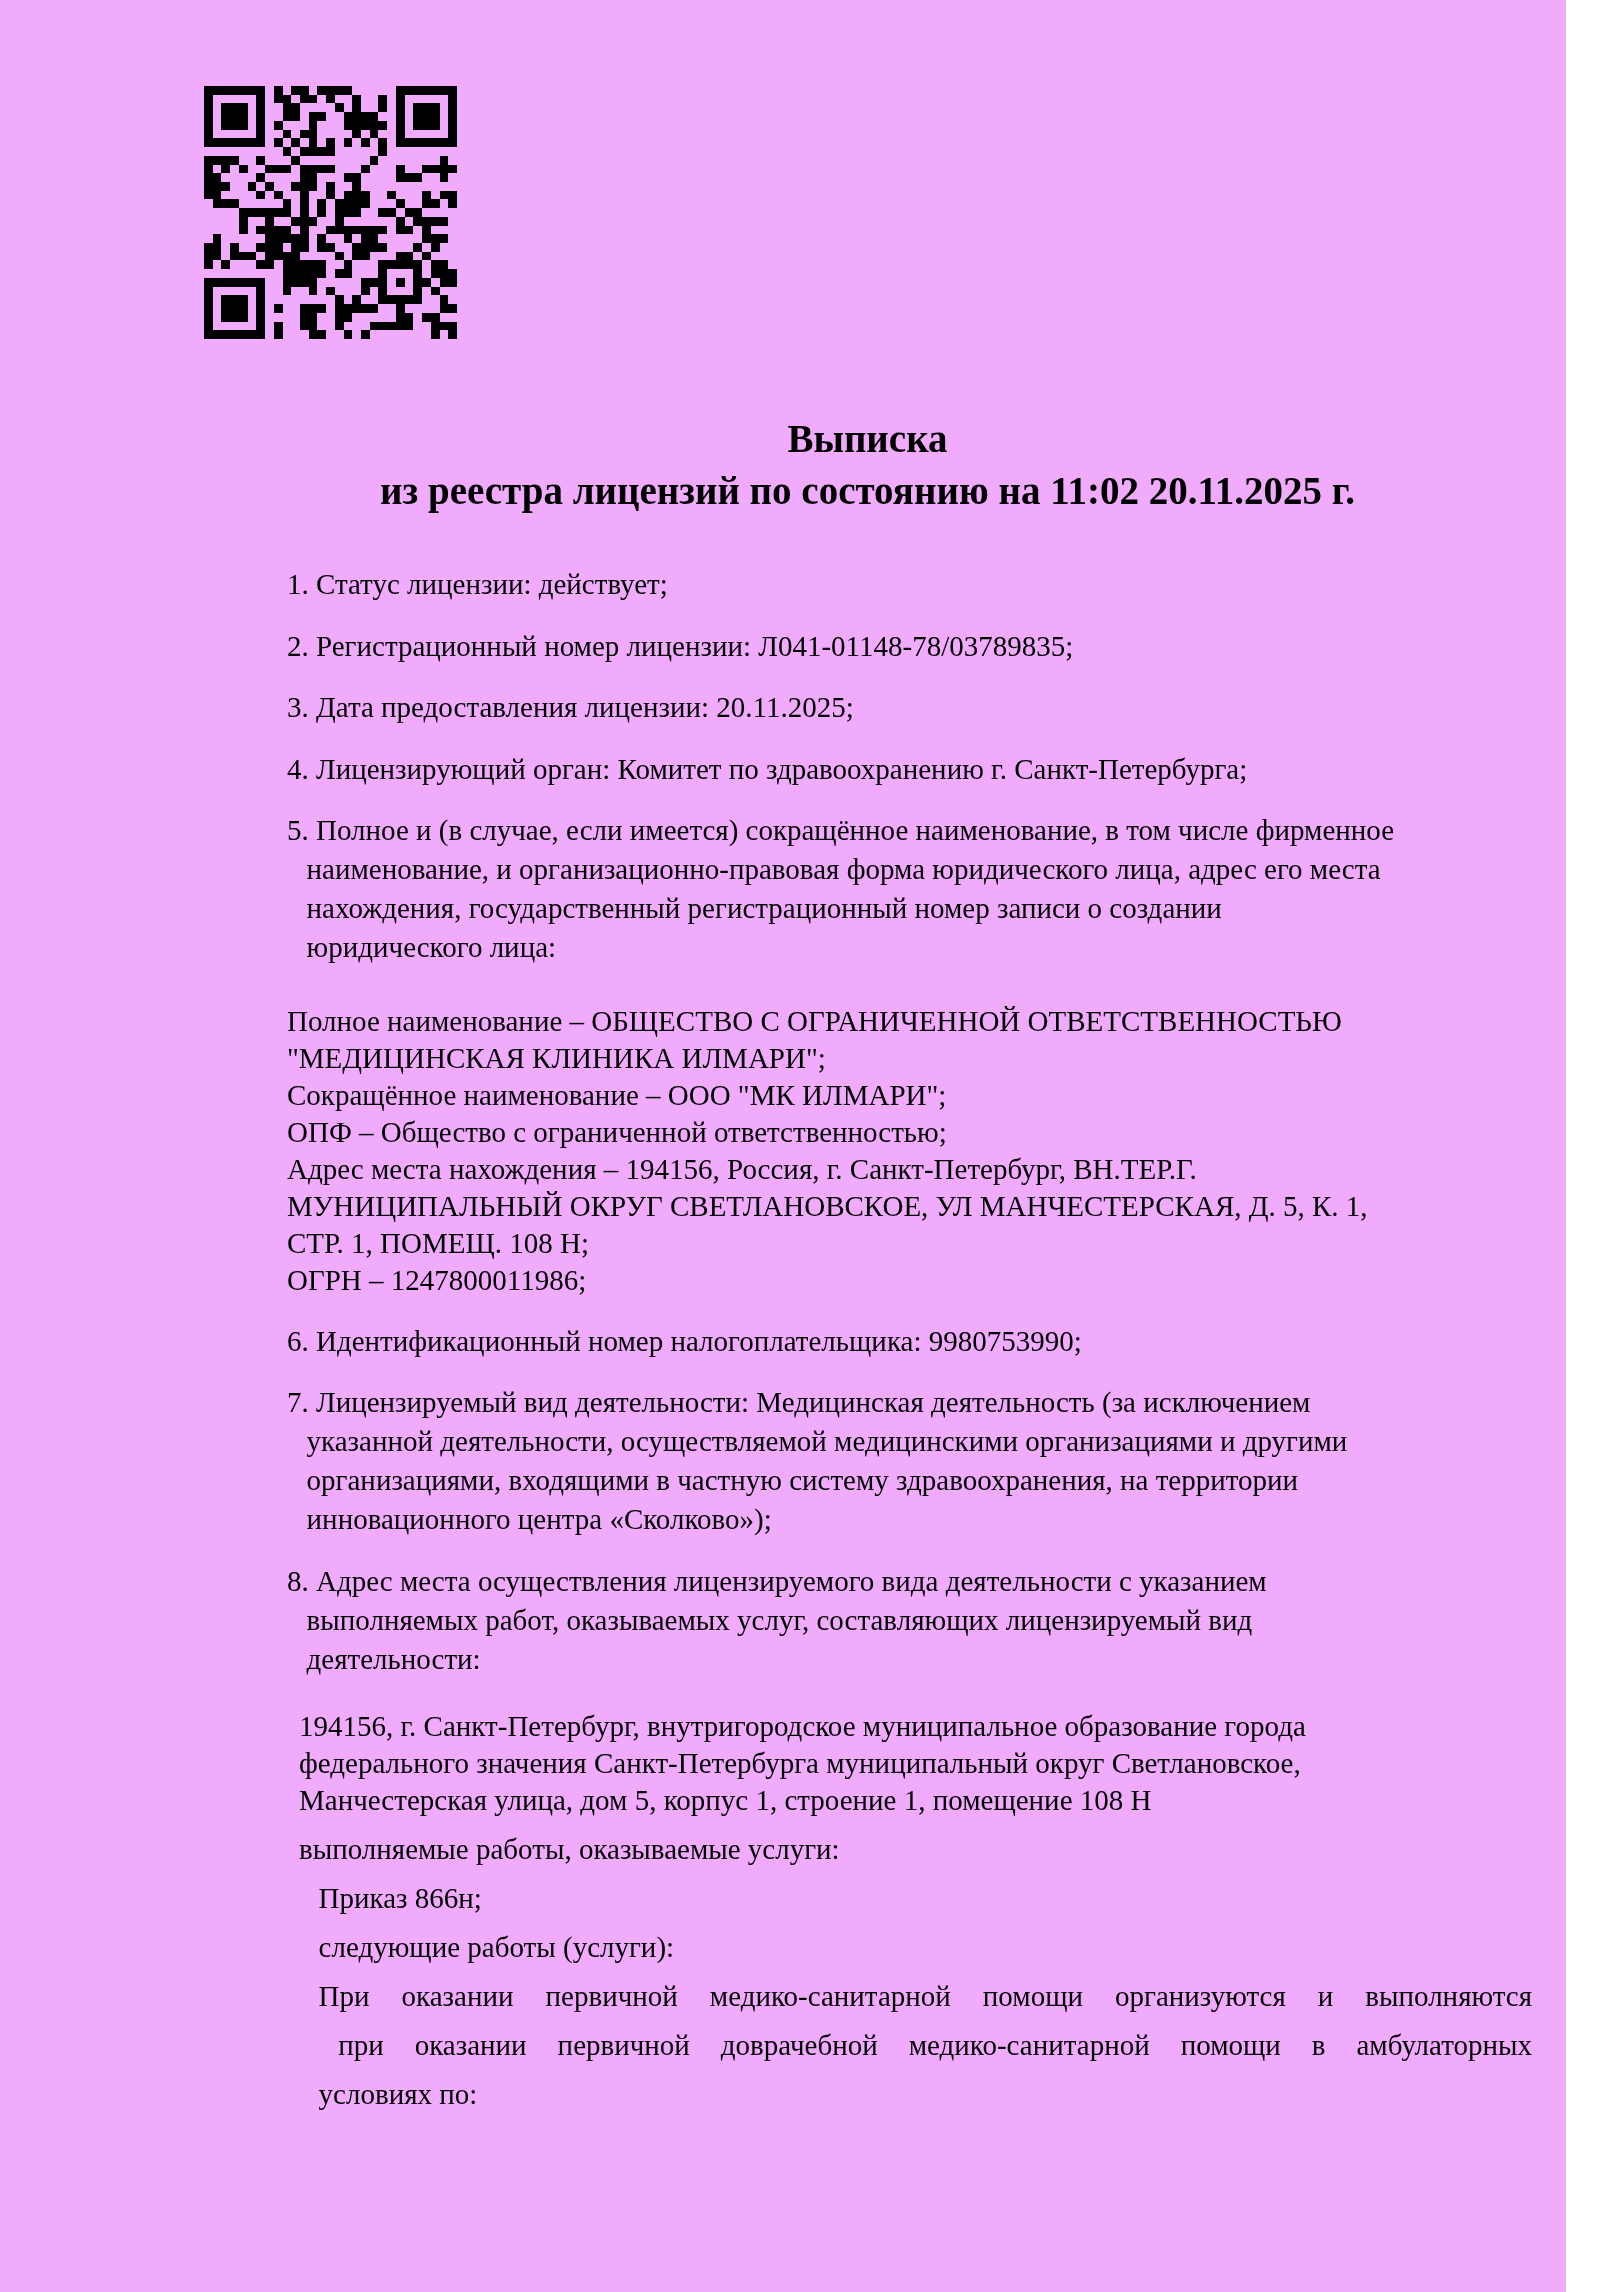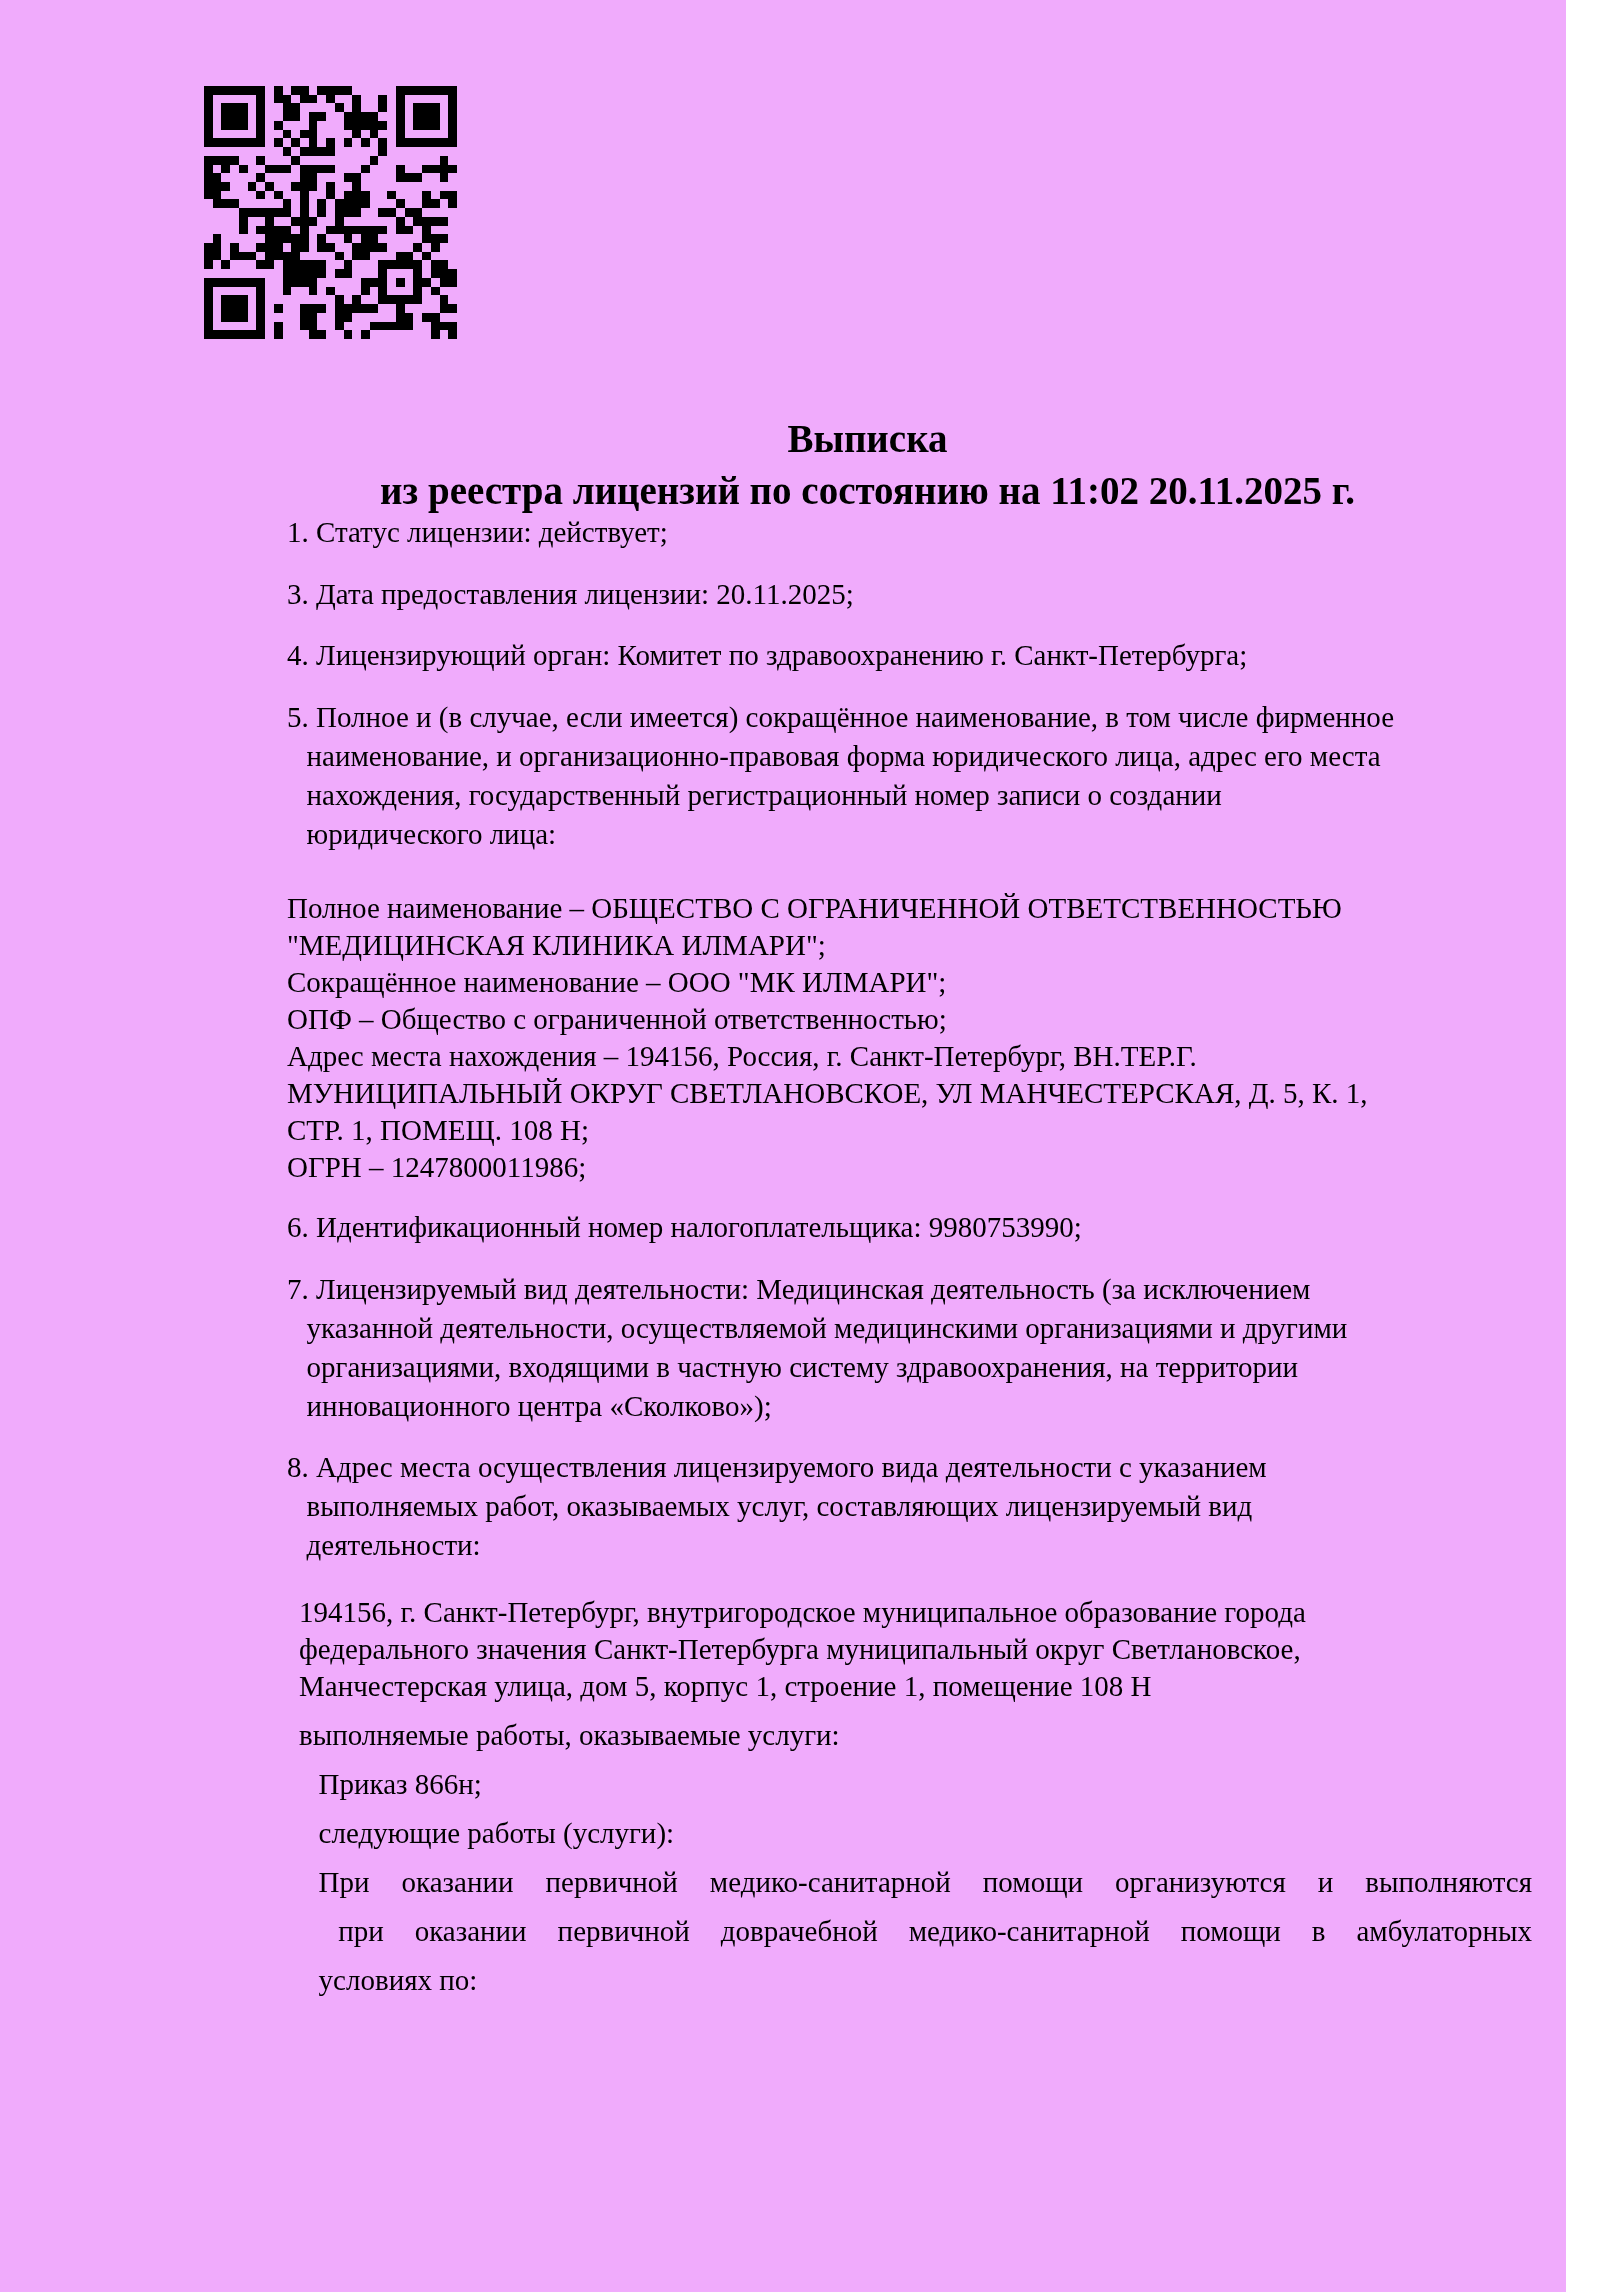--- a/index.html
+++ b/index.html
@@ -35,21 +35,21 @@
     text-align: center;
     padding-right: 96px;
   }
   h1.title   { margin: 416px 0 0 0; }
   h2.subtitle{ margin: 7px 0 0 0; }
   .item {
     margin: 0 0 22.5px 0;
     padding-left: 19.6px;
     text-indent: -19.6px;
   }
-  .first-item { }
+  .first-item { margin-top: 52px; }
   .block { line-height: 37px; }
   .block p, .block div { margin: 12px; }
   .org-block   { margin: 36px 0 22.5px 0; }
   .works-block { margin: 29px 0 0 0; }
   .ind  { padding-left: 19.6px; }
   .firstline { text-indent: 19.6px; }
   .stretch {
     text-align: justify;
     text-align-last: justify;
   }
@@ -63,20 +63,21 @@
       <path d="M0 0h1v1h-1zM1 0h1v1h-1zM2 0h1v1h-1zM3 0h1v1h-1zM4 0h1v1h-1zM5 0h1v1h-1zM6 0h1v1h-1zM8 0h1v1h-1zM10 0h1v1h-1zM11 0h1v1h-1zM13 0h1v1h-1zM14 0h1v1h-1zM15 0h1v1h-1zM16 0h1v1h-1zM22 0h1v1h-1zM23 0h1v1h-1zM24 0h1v1h-1zM25 0h1v1h-1zM26 0h1v1h-1zM27 0h1v1h-1zM28 0h1v1h-1zM0 1h1v1h-1zM6 1h1v1h-1zM8 1h1v1h-1zM9 1h1v1h-1zM11 1h1v1h-1zM12 1h1v1h-1zM14 1h1v1h-1zM17 1h1v1h-1zM20 1h1v1h-1zM22 1h1v1h-1zM28 1h1v1h-1zM0 2h1v1h-1zM2 2h1v1h-1zM3 2h1v1h-1zM4 2h1v1h-1zM6 2h1v1h-1zM9 2h1v1h-1zM10 2h1v1h-1zM15 2h1v1h-1zM17 2h1v1h-1zM20 2h1v1h-1zM22 2h1v1h-1zM24 2h1v1h-1zM25 2h1v1h-1zM26 2h1v1h-1zM28 2h1v1h-1zM0 3h1v1h-1zM2 3h1v1h-1zM3 3h1v1h-1zM4 3h1v1h-1zM6 3h1v1h-1zM9 3h1v1h-1zM10 3h1v1h-1zM12 3h1v1h-1zM13 3h1v1h-1zM16 3h1v1h-1zM17 3h1v1h-1zM18 3h1v1h-1zM19 3h1v1h-1zM22 3h1v1h-1zM24 3h1v1h-1zM25 3h1v1h-1zM26 3h1v1h-1zM28 3h1v1h-1zM0 4h1v1h-1zM2 4h1v1h-1zM3 4h1v1h-1zM4 4h1v1h-1zM6 4h1v1h-1zM8 4h1v1h-1zM12 4h1v1h-1zM16 4h1v1h-1zM17 4h1v1h-1zM18 4h1v1h-1zM19 4h1v1h-1zM20 4h1v1h-1zM22 4h1v1h-1zM24 4h1v1h-1zM25 4h1v1h-1zM26 4h1v1h-1zM28 4h1v1h-1zM0 5h1v1h-1zM6 5h1v1h-1zM9 5h1v1h-1zM11 5h1v1h-1zM12 5h1v1h-1zM17 5h1v1h-1zM19 5h1v1h-1zM22 5h1v1h-1zM28 5h1v1h-1zM0 6h1v1h-1zM1 6h1v1h-1zM2 6h1v1h-1zM3 6h1v1h-1zM4 6h1v1h-1zM5 6h1v1h-1zM6 6h1v1h-1zM8 6h1v1h-1zM10 6h1v1h-1zM12 6h1v1h-1zM14 6h1v1h-1zM16 6h1v1h-1zM18 6h1v1h-1zM20 6h1v1h-1zM22 6h1v1h-1zM23 6h1v1h-1zM24 6h1v1h-1zM25 6h1v1h-1zM26 6h1v1h-1zM27 6h1v1h-1zM28 6h1v1h-1zM9 7h1v1h-1zM11 7h1v1h-1zM12 7h1v1h-1zM13 7h1v1h-1zM14 7h1v1h-1zM20 7h1v1h-1zM0 8h1v1h-1zM1 8h1v1h-1zM2 8h1v1h-1zM3 8h1v1h-1zM6 8h1v1h-1zM10 8h1v1h-1zM19 8h1v1h-1zM27 8h1v1h-1zM0 9h1v1h-1zM2 9h1v1h-1zM4 9h1v1h-1zM7 9h1v1h-1zM8 9h1v1h-1zM9 9h1v1h-1zM11 9h1v1h-1zM12 9h1v1h-1zM13 9h1v1h-1zM14 9h1v1h-1zM18 9h1v1h-1zM22 9h1v1h-1zM25 9h1v1h-1zM26 9h1v1h-1zM27 9h1v1h-1zM28 9h1v1h-1zM0 10h1v1h-1zM1 10h1v1h-1zM6 10h1v1h-1zM11 10h1v1h-1zM12 10h1v1h-1zM16 10h1v1h-1zM17 10h1v1h-1zM22 10h1v1h-1zM23 10h1v1h-1zM24 10h1v1h-1zM27 10h1v1h-1zM0 11h1v1h-1zM1 11h1v1h-1zM2 11h1v1h-1zM5 11h1v1h-1zM7 11h1v1h-1zM10 11h1v1h-1zM11 11h1v1h-1zM12 11h1v1h-1zM14 11h1v1h-1zM17 11h1v1h-1zM0 12h1v1h-1zM1 12h1v1h-1zM6 12h1v1h-1zM8 12h1v1h-1zM11 12h1v1h-1zM14 12h1v1h-1zM16 12h1v1h-1zM17 12h1v1h-1zM18 12h1v1h-1zM21 12h1v1h-1zM25 12h1v1h-1zM27 12h1v1h-1zM28 12h1v1h-1zM1 13h1v1h-1zM2 13h1v1h-1zM3 13h1v1h-1zM9 13h1v1h-1zM11 13h1v1h-1zM13 13h1v1h-1zM15 13h1v1h-1zM16 13h1v1h-1zM17 13h1v1h-1zM18 13h1v1h-1zM22 13h1v1h-1zM25 13h1v1h-1zM26 13h1v1h-1zM28 13h1v1h-1zM4 14h1v1h-1zM5 14h1v1h-1zM6 14h1v1h-1zM7 14h1v1h-1zM8 14h1v1h-1zM9 14h1v1h-1zM11 14h1v1h-1zM13 14h1v1h-1zM15 14h1v1h-1zM16 14h1v1h-1zM17 14h1v1h-1zM20 14h1v1h-1zM21 14h1v1h-1zM23 14h1v1h-1zM24 14h1v1h-1zM4 15h1v1h-1zM7 15h1v1h-1zM10 15h1v1h-1zM11 15h1v1h-1zM12 15h1v1h-1zM15 15h1v1h-1zM22 15h1v1h-1zM24 15h1v1h-1zM25 15h1v1h-1zM26 15h1v1h-1zM27 15h1v1h-1zM4 16h1v1h-1zM6 16h1v1h-1zM7 16h1v1h-1zM8 16h1v1h-1zM9 16h1v1h-1zM11 16h1v1h-1zM14 16h1v1h-1zM15 16h1v1h-1zM16 16h1v1h-1zM17 16h1v1h-1zM18 16h1v1h-1zM19 16h1v1h-1zM20 16h1v1h-1zM22 16h1v1h-1zM23 16h1v1h-1zM25 16h1v1h-1zM1 17h1v1h-1zM7 17h1v1h-1zM8 17h1v1h-1zM9 17h1v1h-1zM10 17h1v1h-1zM11 17h1v1h-1zM13 17h1v1h-1zM16 17h1v1h-1zM18 17h1v1h-1zM19 17h1v1h-1zM25 17h1v1h-1zM26 17h1v1h-1zM27 17h1v1h-1zM0 18h1v1h-1zM1 18h1v1h-1zM3 18h1v1h-1zM6 18h1v1h-1zM7 18h1v1h-1zM8 18h1v1h-1zM10 18h1v1h-1zM11 18h1v1h-1zM13 18h1v1h-1zM14 18h1v1h-1zM17 18h1v1h-1zM18 18h1v1h-1zM19 18h1v1h-1zM20 18h1v1h-1zM24 18h1v1h-1zM26 18h1v1h-1zM0 19h1v1h-1zM1 19h1v1h-1zM3 19h1v1h-1zM4 19h1v1h-1zM5 19h1v1h-1zM7 19h1v1h-1zM8 19h1v1h-1zM9 19h1v1h-1zM10 19h1v1h-1zM15 19h1v1h-1zM17 19h1v1h-1zM18 19h1v1h-1zM22 19h1v1h-1zM23 19h1v1h-1zM25 19h1v1h-1zM0 20h1v1h-1zM2 20h1v1h-1zM6 20h1v1h-1zM7 20h1v1h-1zM9 20h1v1h-1zM10 20h1v1h-1zM11 20h1v1h-1zM12 20h1v1h-1zM13 20h1v1h-1zM16 20h1v1h-1zM20 20h1v1h-1zM21 20h1v1h-1zM22 20h1v1h-1zM23 20h1v1h-1zM24 20h1v1h-1zM26 20h1v1h-1zM27 20h1v1h-1zM9 21h1v1h-1zM10 21h1v1h-1zM11 21h1v1h-1zM12 21h1v1h-1zM13 21h1v1h-1zM15 21h1v1h-1zM16 21h1v1h-1zM20 21h1v1h-1zM24 21h1v1h-1zM26 21h1v1h-1zM27 21h1v1h-1zM28 21h1v1h-1zM0 22h1v1h-1zM1 22h1v1h-1zM2 22h1v1h-1zM3 22h1v1h-1zM4 22h1v1h-1zM5 22h1v1h-1zM6 22h1v1h-1zM9 22h1v1h-1zM10 22h1v1h-1zM11 22h1v1h-1zM12 22h1v1h-1zM18 22h1v1h-1zM19 22h1v1h-1zM20 22h1v1h-1zM22 22h1v1h-1zM24 22h1v1h-1zM25 22h1v1h-1zM27 22h1v1h-1zM28 22h1v1h-1zM0 23h1v1h-1zM6 23h1v1h-1zM9 23h1v1h-1zM12 23h1v1h-1zM14 23h1v1h-1zM18 23h1v1h-1zM20 23h1v1h-1zM24 23h1v1h-1zM26 23h1v1h-1zM0 24h1v1h-1zM2 24h1v1h-1zM3 24h1v1h-1zM4 24h1v1h-1zM6 24h1v1h-1zM15 24h1v1h-1zM17 24h1v1h-1zM20 24h1v1h-1zM21 24h1v1h-1zM22 24h1v1h-1zM23 24h1v1h-1zM24 24h1v1h-1zM27 24h1v1h-1zM0 25h1v1h-1zM2 25h1v1h-1zM3 25h1v1h-1zM4 25h1v1h-1zM6 25h1v1h-1zM8 25h1v1h-1zM11 25h1v1h-1zM12 25h1v1h-1zM13 25h1v1h-1zM15 25h1v1h-1zM16 25h1v1h-1zM17 25h1v1h-1zM18 25h1v1h-1zM19 25h1v1h-1zM22 25h1v1h-1zM27 25h1v1h-1zM28 25h1v1h-1zM0 26h1v1h-1zM2 26h1v1h-1zM3 26h1v1h-1zM4 26h1v1h-1zM6 26h1v1h-1zM11 26h1v1h-1zM12 26h1v1h-1zM15 26h1v1h-1zM16 26h1v1h-1zM22 26h1v1h-1zM23 26h1v1h-1zM25 26h1v1h-1zM26 26h1v1h-1zM0 27h1v1h-1zM6 27h1v1h-1zM8 27h1v1h-1zM11 27h1v1h-1zM12 27h1v1h-1zM15 27h1v1h-1zM19 27h1v1h-1zM20 27h1v1h-1zM21 27h1v1h-1zM22 27h1v1h-1zM23 27h1v1h-1zM26 27h1v1h-1zM27 27h1v1h-1zM28 27h1v1h-1zM0 28h1v1h-1zM1 28h1v1h-1zM2 28h1v1h-1zM3 28h1v1h-1zM4 28h1v1h-1zM5 28h1v1h-1zM6 28h1v1h-1zM8 28h1v1h-1zM12 28h1v1h-1zM13 28h1v1h-1zM16 28h1v1h-1zM18 28h1v1h-1zM26 28h1v1h-1zM28 28h1v1h-1z" fill="#000000"></path>
     </svg>
 
   <div class="content">
 
     <h1 class="title">Выписка</h1>
     <h2 class="subtitle">из реестра лицензий по состоянию на 11:02 20.11.2025 г.</h2>
 
     <p class="item first-item"><span>1.</span> <span>Статус лицензии: действует;</span></p>
 
+    <p class="item"><span>2.</span> <span>Регистрационный номер лицензии: Л041-01148-78/03789835;</span></p>
 
     <p class="item"><span>3.</span> <span>Дата предоставления лицензии: 20.11.2025;</span></p>
 
     <p class="item"><span>4.</span> <span>Лицензирующий орган: Комитет по здравоохранению г. Санкт-Петербурга;</span></p>
 
     <p class="item"><span>5.</span> <span>Полное и (в случае, если имеется) сокращённое наименование, в том числе фирменное<br>наименование, и организационно-правовая форма юридического лица, адрес его места<br>нахождения, государственный регистрационный номер записи о создании<br>юридического лица:</span></p>
 
     <div class="block org-block">Полное наименование – ОБЩЕСТВО С ОГРАНИЧЕННОЙ ОТВЕТСТВЕННОСТЬЮ<br>"МЕДИЦИНСКАЯ КЛИНИКА ИЛМАРИ";<br>Сокращённое наименование – ООО "МК ИЛМАРИ";<br>ОПФ – Общество с ограниченной ответственностью;<br>Адрес места нахождения – 194156, Россия, г. Санкт-Петербург, ВН.ТЕР.Г.<br>МУНИЦИПАЛЬНЫЙ ОКРУГ СВЕТЛАНОВСКОЕ, УЛ МАНЧЕСТЕРСКАЯ, Д. 5, К. 1,<br>СТР. 1, ПОМЕЩ. 108 Н;<br>ОГРН – 1247800011986;</div>
 
     <p class="item"><span>6.</span> <span>Идентификационный номер налогоплательщика: 9980753990;</span></p>

